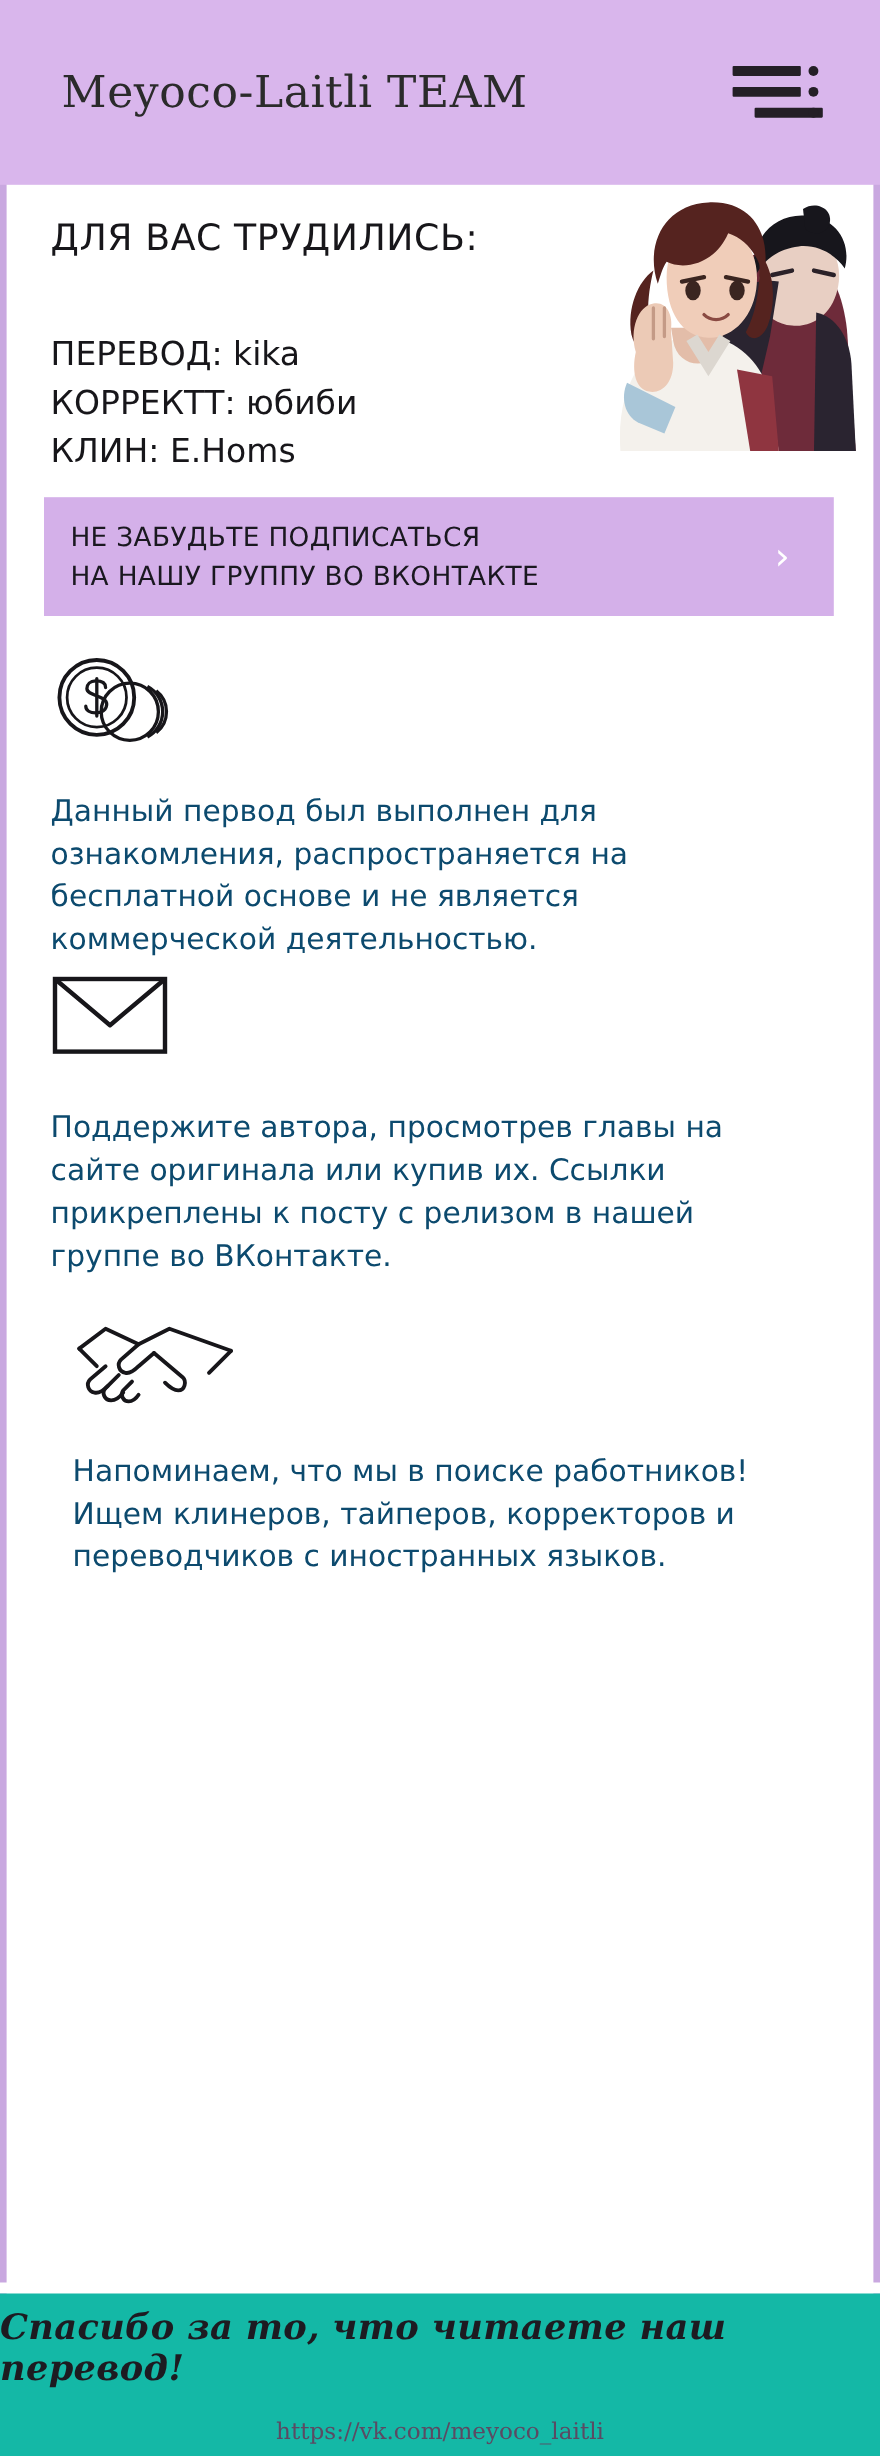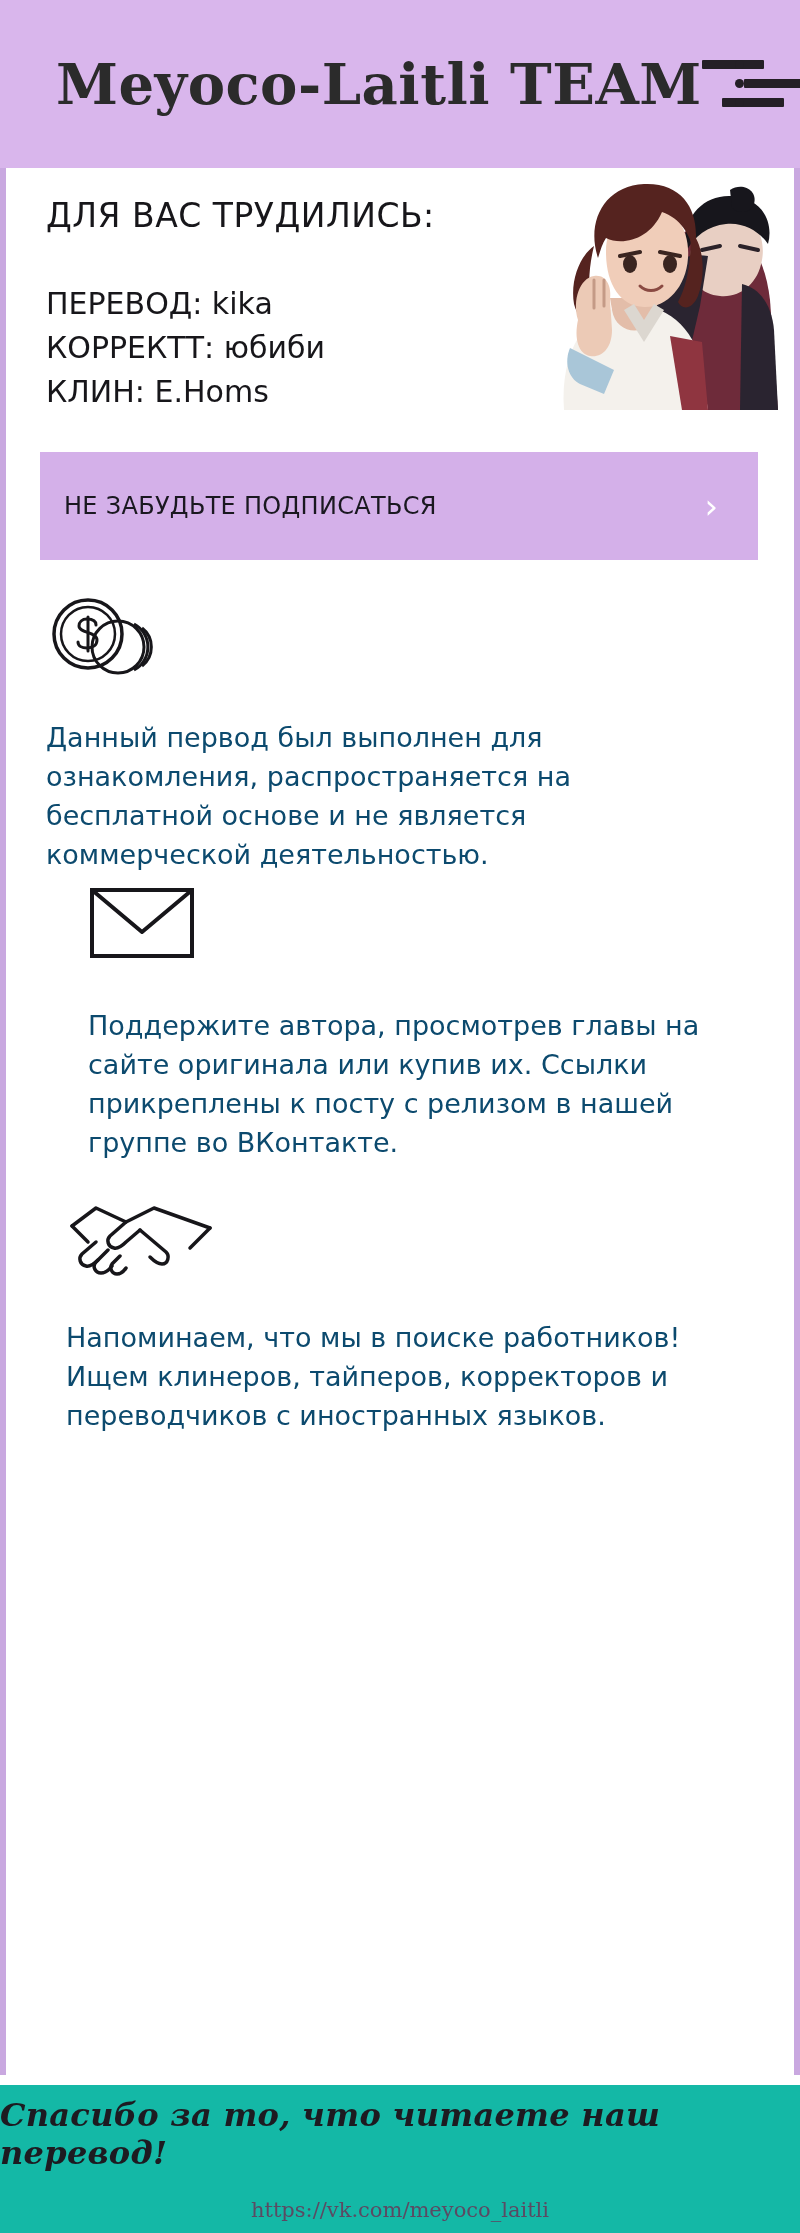--- a/index.html
+++ b/index.html
@@ -34,22 +34,22 @@
     height: 168px;
     background: #d9b6ec;
     display: flex;
     align-items: center;
     justify-content: space-between;
     padding: 0 54px 0 56px;
     box-sizing: border-box;
   }
   .brand {
     font-family: "DejaVu Serif", serif;
-    font-weight: bold;
-    font-size: 56px;
+    font-weight: normal;
+    font-size: 40px;
     letter-spacing: 0.5px;
     color: #2b2b2b;
     white-space: nowrap;
   }
   .menu-icon {
     width: 80px;
     height: 56px;
     position: relative;
     cursor: pointer;
   }
@@ -80,21 +80,21 @@
     position: absolute;
     left: 40px;
     top: 196px;
     width: 420px;
   }
   .credits-title {
     font-family: "DejaVu Sans", sans-serif;
     font-size: 33px;
     letter-spacing: 0.5px;
     color: #17161a;
-    margin-bottom: 47px;
+    margin-bottom: 66px;
     text-transform: uppercase;
   }
   .credit-line {
     font-family: "DejaVu Sans", sans-serif;
     font-size: 30px;
     line-height: 44px;
     color: #17161a;
     white-space: nowrap;
   }
   .credit-line .role { text-transform: uppercase; margin-top: 40px; }
@@ -144,21 +144,21 @@
   .block { position: absolute; left: 40px; width: 680px; }
   .block-icon { height: 100px; }
   .block-text {
     font-family: "DejaVu Sans", sans-serif;
     font-size: 27px;
     line-height: 39px;
     color: #0c4a6e;
     margin-top: 26px;
   }
   .b1 { top: 592px; }
-  .b2 { top: 880px; margin-left: 42px; }
+  .b2 { top: 880px; }
   .b3 { top: 1192px; margin-left: 20px; }
 
   
   .footer {
     position: absolute;
     left: -6px;
     bottom: 0;
     width: 800px;
     height: 148px;
     background: #14b8a6;
@@ -258,20 +258,21 @@
     </div>
     <div class="credit-line">
       <span class="role">Клин:</span>
       <span>E.Homs</span>
     </div>
   </div>
 
   <div class="cta">
     <div class="cta-text">
       <div>НЕ ЗАБУДЬТЕ ПОДПИСАТЬСЯ</div>
+      <div>НА НАШУ ГРУППУ ВО ВКОНТАКТЕ</div>
     </div>
     <div class="cta-arrow">›</div>
   </div>
 
   <div class="block b1">
     <div class="block-icon">
       <svg width="110" height="95" viewBox="0 0 110 95" xmlns="http://www.w3.org/2000/svg">
         <circle cx="72" cy="55" r="26" fill="none" stroke="#17161a" stroke-width="3"></circle>
         <path d="M88 32 A26 26 0 0 1 88 78" fill="none" stroke="#17161a" stroke-width="3"></path>
         <path d="M96 36 A24 24 0 0 1 96 74" fill="none" stroke="#17161a" stroke-width="3"></path>

